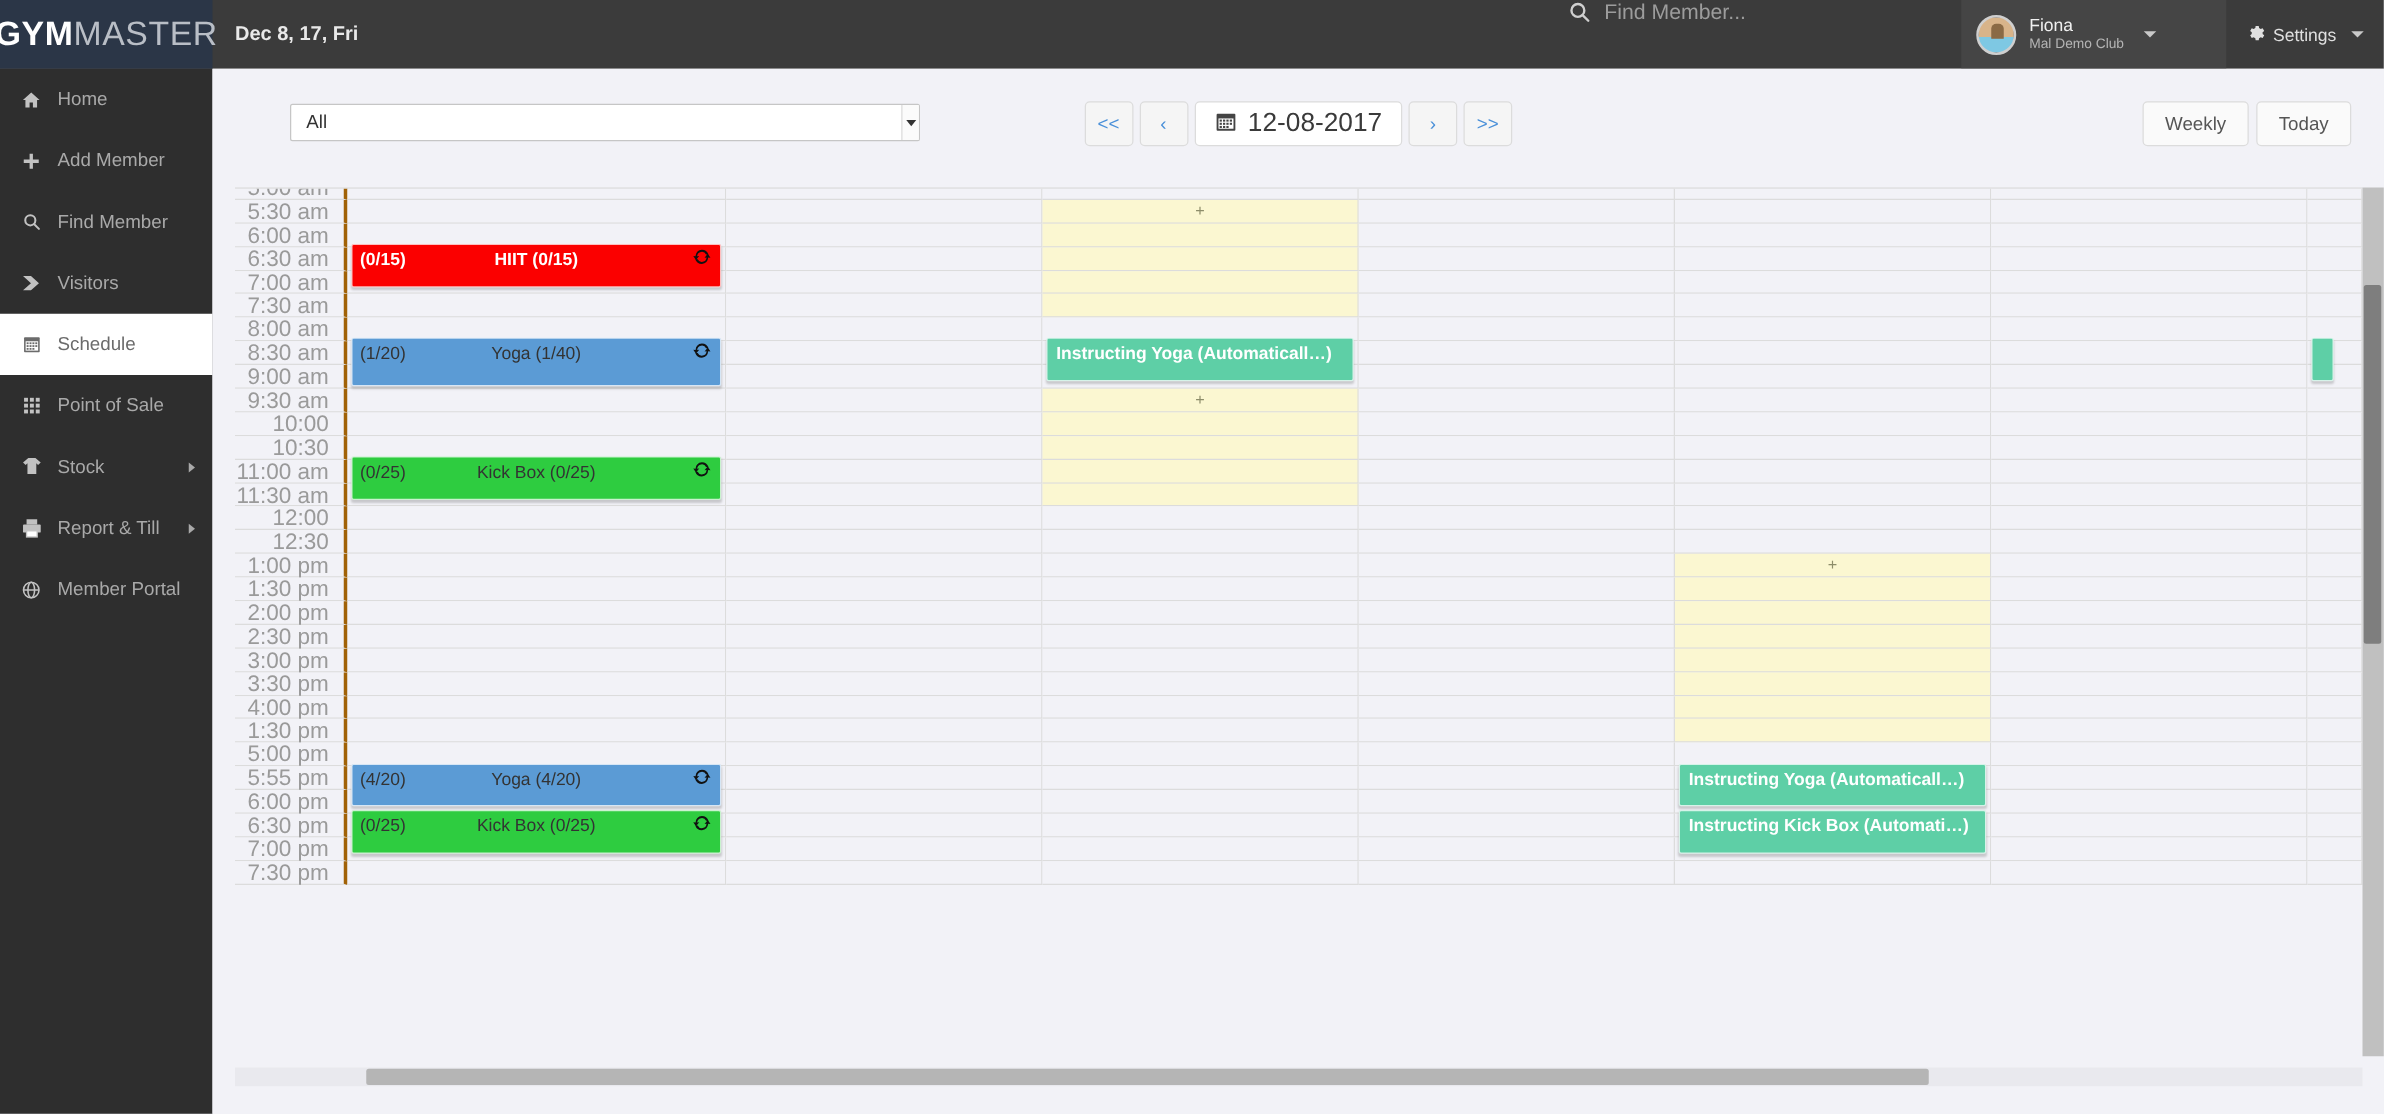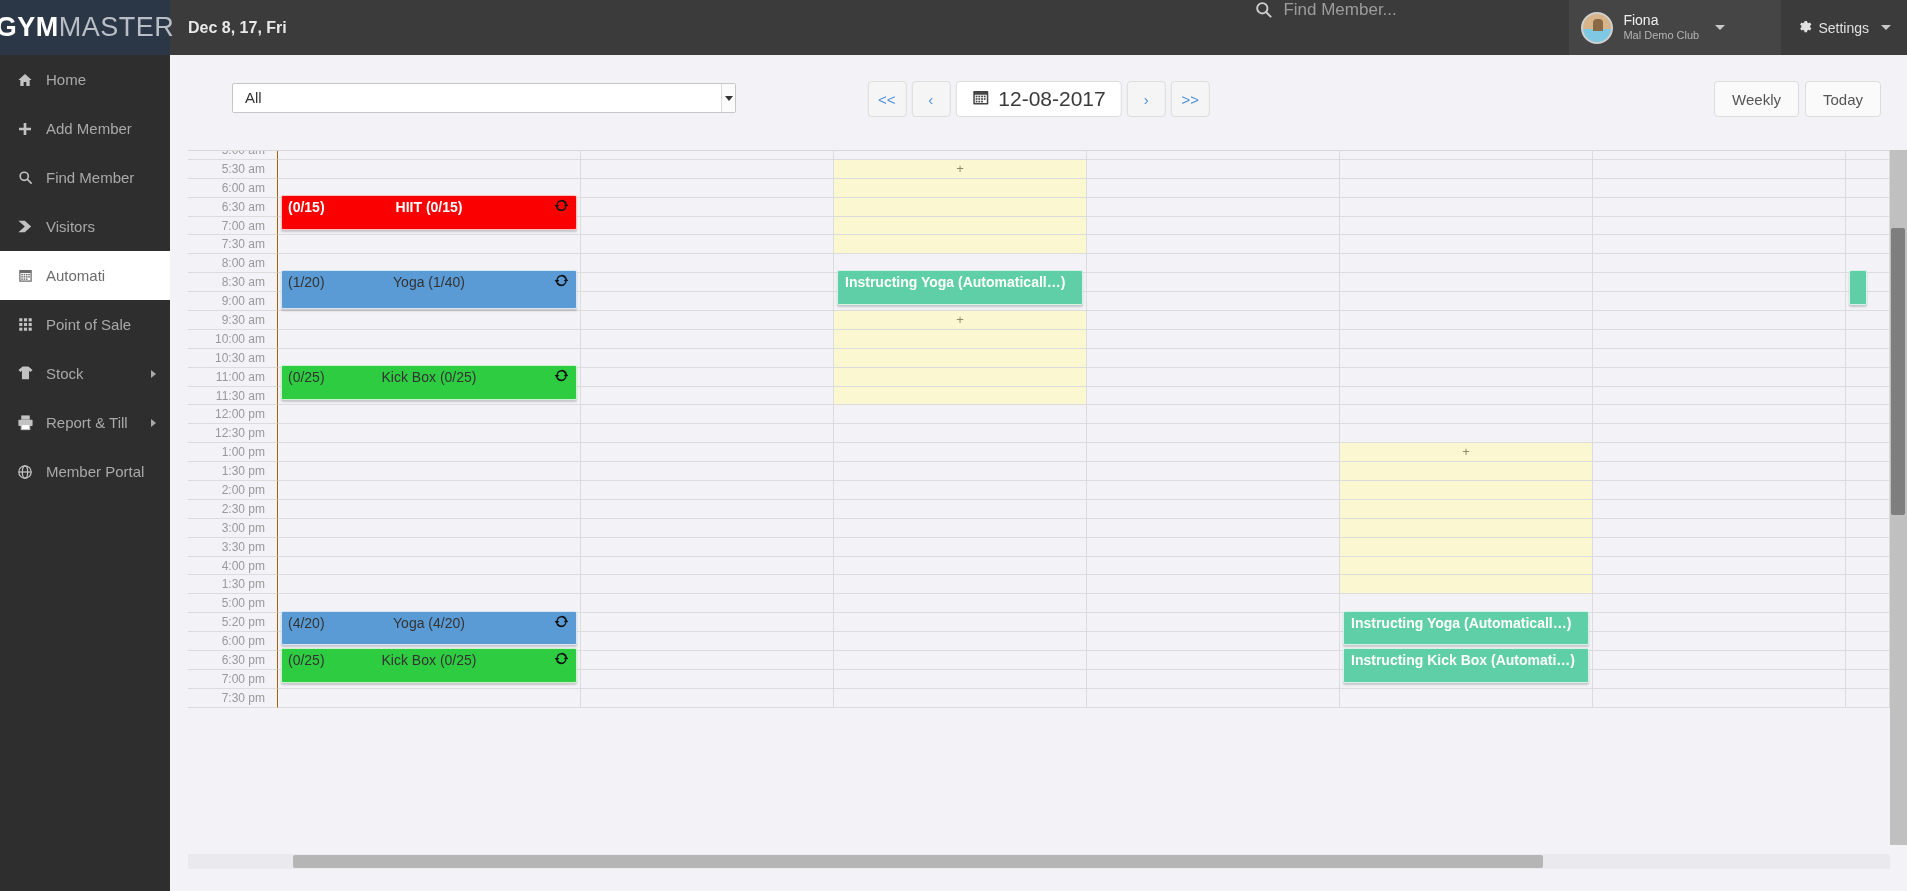--- a/index.html
+++ b/index.html
@@ -136,22 +136,22 @@
 
   
   #gridwrap {
     position: absolute; top: 95px; left: 18px; width: 1702px; height: 695px;
     overflow: hidden; border-top: 1px solid #d8d8d8;
   }
   #grid { position: relative; width: 1702px; }
   .row { display: flex; height: 18.9px; }
   .cell { border-bottom: 1px solid #dcdcdc; border-right: 1px solid #dcdcdc; background: #f2f2f7; position:relative; }
   .cell.timecell {
-    color: #9a9a9a; font-size: 12px; text-align: right; padding-right: 12px;
-    border-right: 1px solid #a16207; line-height: 18px;
+    color: #9a9a9a; font-size: 18px; text-align: right; padding-right: 12px;
+    border-right: 3px solid #a16207; line-height: 18px;
   }
   .cell.avail { background: #fbf7d1; }
   .plus-mark {
     position:absolute; left:0; right:0; top:3px; text-align:center;
     color:#8d8d6a; font-size:13px; line-height:12px;
   }
   
   .ev {
     position: absolute; border-radius: 2px; overflow: hidden;
     box-shadow: 0 2px 2px rgba(0,0,0,.18);
@@ -276,21 +276,21 @@
             <rect x="5.3" y="13" width="2.5" height="2.3"></rect>
             <rect x="9" y="13" width="2.5" height="2.3"></rect>
             <rect x="12.7" y="13" width="2.5" height="2.3"></rect>
             <rect x="16.4" y="13" width="2.5" height="2.3"></rect>
             <rect x="5.3" y="16.6" width="2.5" height="2.3"></rect>
             <rect x="9" y="16.6" width="2.5" height="2.3"></rect>
             <rect x="12.7" y="16.6" width="2.5" height="2.3"></rect>
           </g>
         </svg>
       </span>
-      <span>Automati</span>
+      <span>Schedule</span>
     </div>
     <div class="nav-item">
       <span class="ic">
         <svg width="15" height="15" viewBox="0 0 24 24" fill="currentColor">
           <g>
             <rect x="2" y="2" width="5" height="5"></rect>
             <rect x="9.5" y="2" width="5" height="5"></rect>
             <rect x="17" y="2" width="5" height="5"></rect>
             <rect x="2" y="9.5" width="5" height="5"></rect>
             <rect x="9.5" y="9.5" width="5" height="5"></rect>
@@ -633,21 +633,21 @@
           <div class="cell timecell" style="width: 90px;">5:00 pm</div>
           <div class="cell" style="width: 303px;"></div>
           <div class="cell" style="width: 253px;"></div>
           <div class="cell" style="width: 253px;"></div>
           <div class="cell" style="width: 253px;"></div>
           <div class="cell" style="width: 253px;"></div>
           <div class="cell" style="width: 253px;"></div>
           <div class="cell" style="width: 44px;"></div>
         </div>
         <div class="row">
-          <div class="cell timecell" style="width: 90px;">5:20 pm</div>
+          <div class="cell timecell" style="width: 90px;">5:55 pm</div>
           <div class="cell" style="width: 303px;"></div>
           <div class="cell" style="width: 253px;"></div>
           <div class="cell" style="width: 253px;"></div>
           <div class="cell" style="width: 253px;"></div>
           <div class="cell" style="width: 253px;"></div>
           <div class="cell" style="width: 253px;"></div>
           <div class="cell" style="width: 44px;"></div>
         </div>
         <div class="row">
           <div class="cell timecell" style="width: 90px;">6:00 pm</div>

